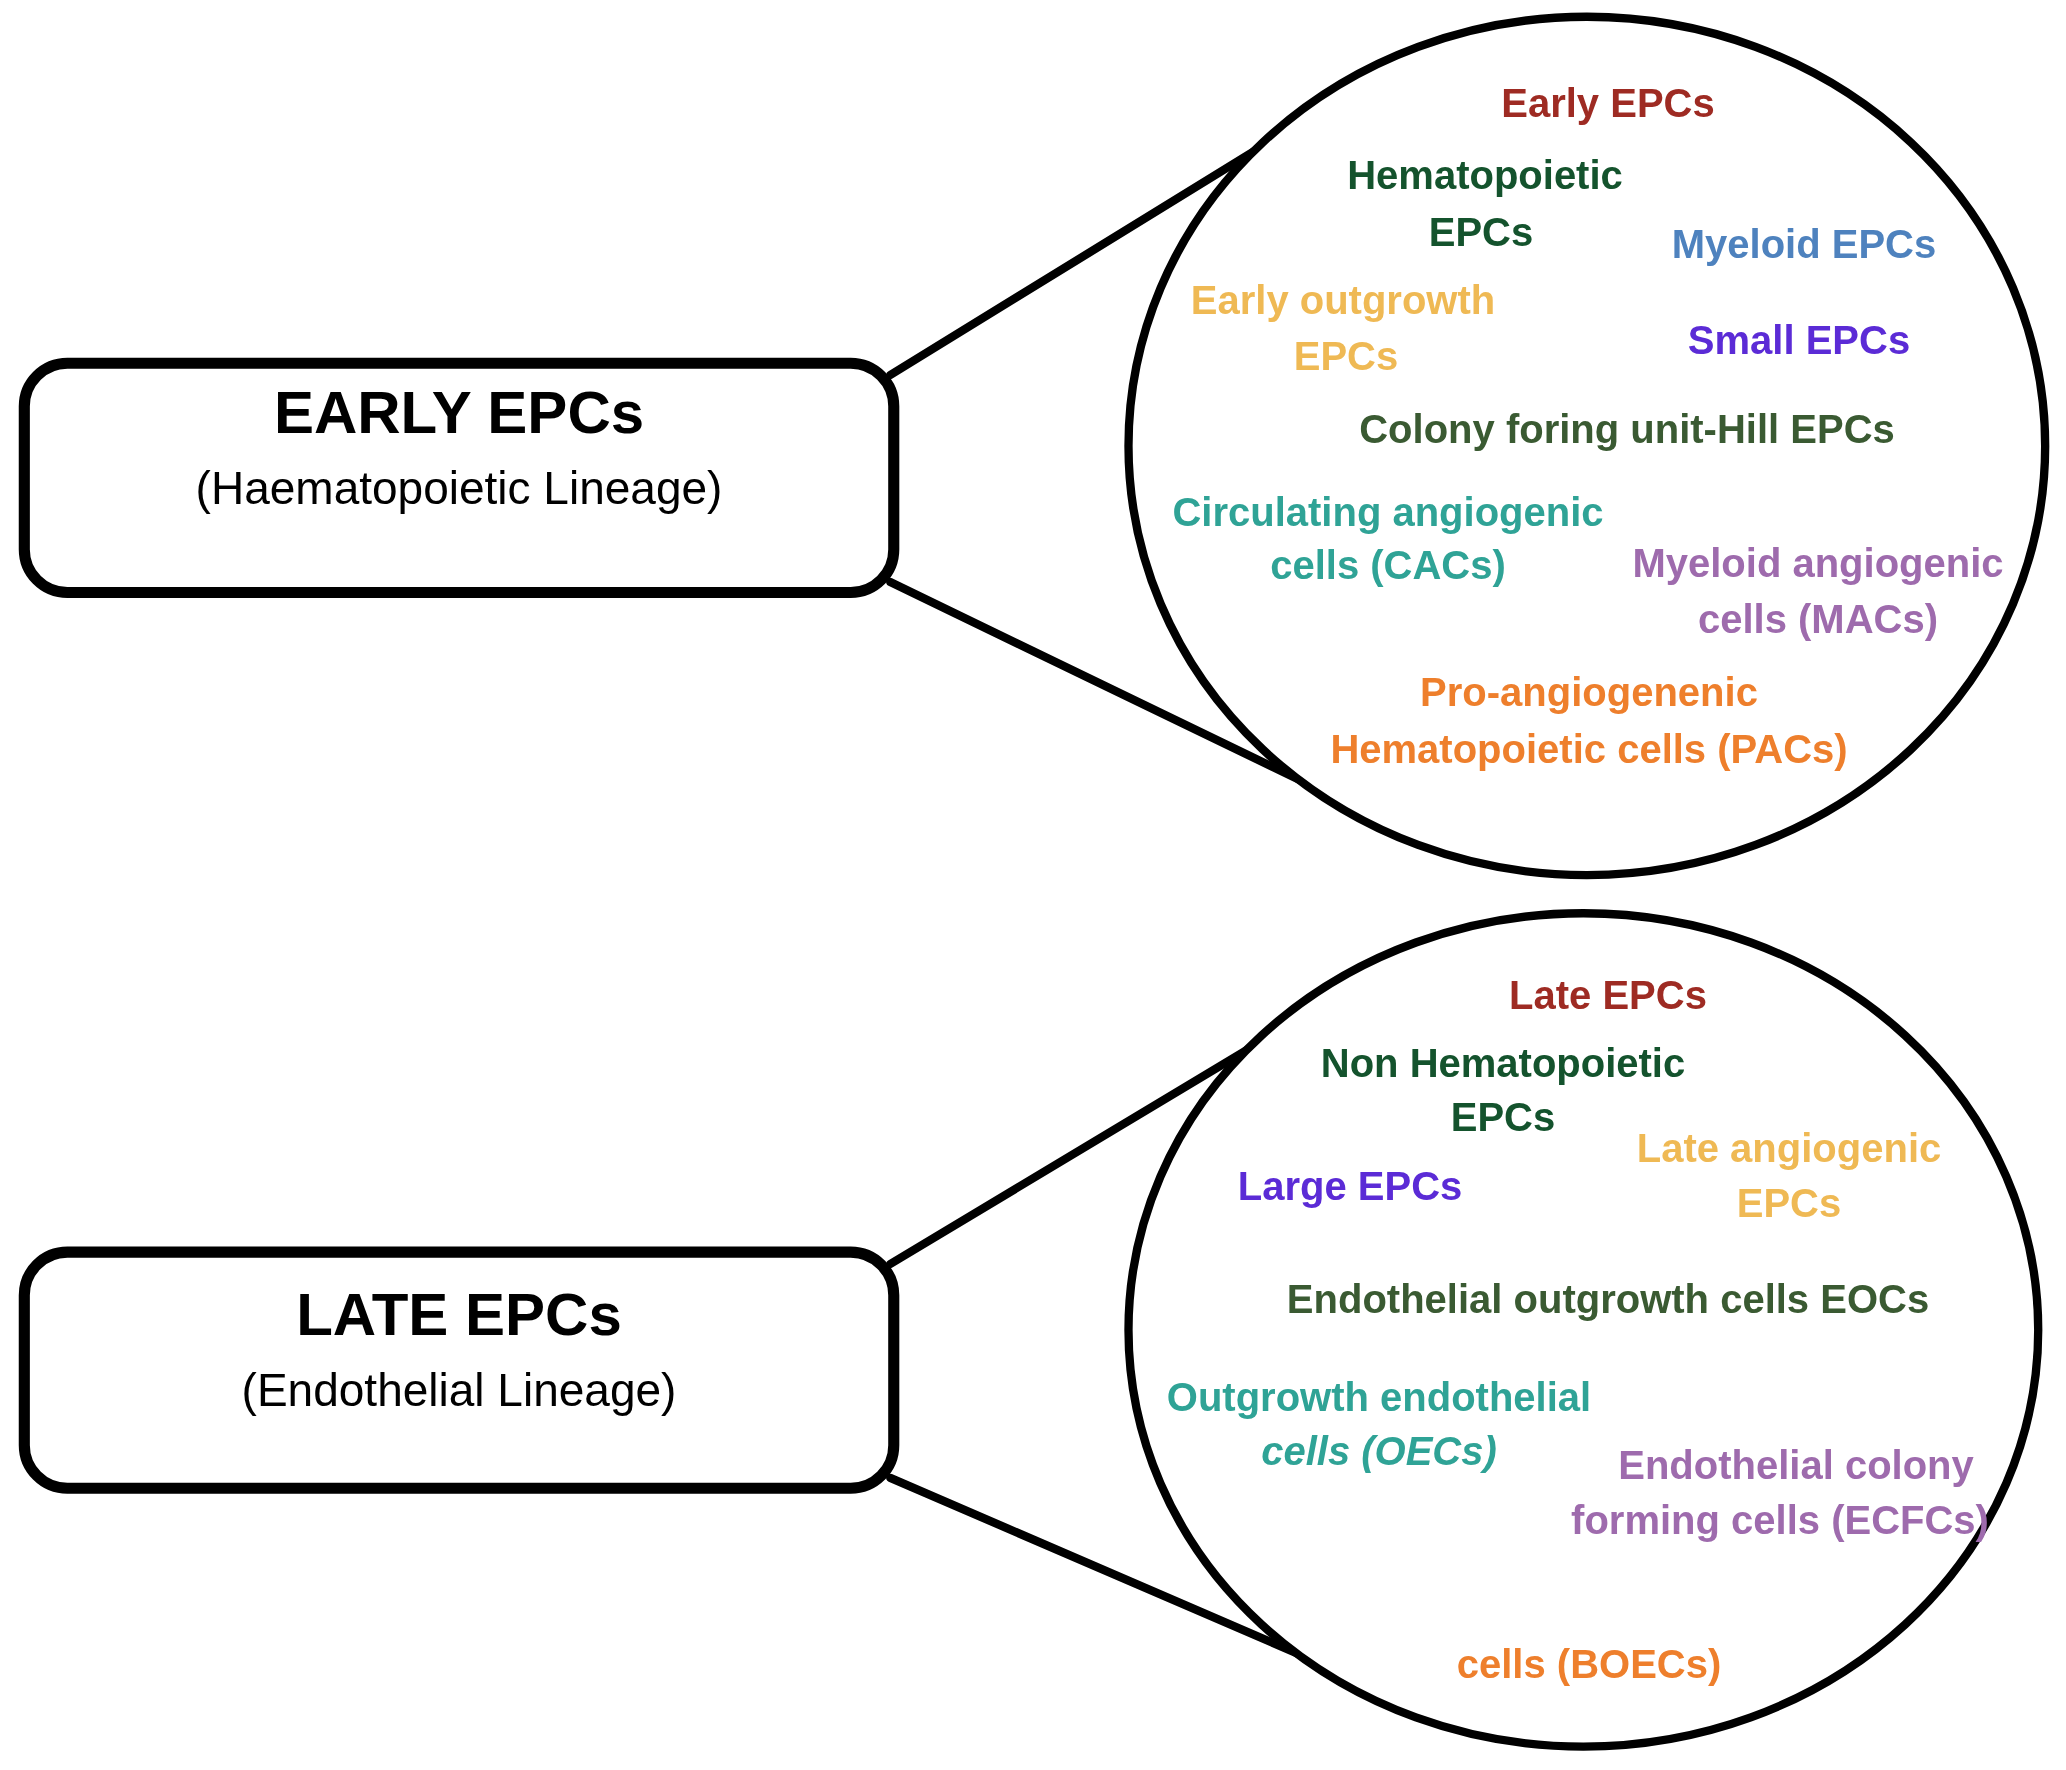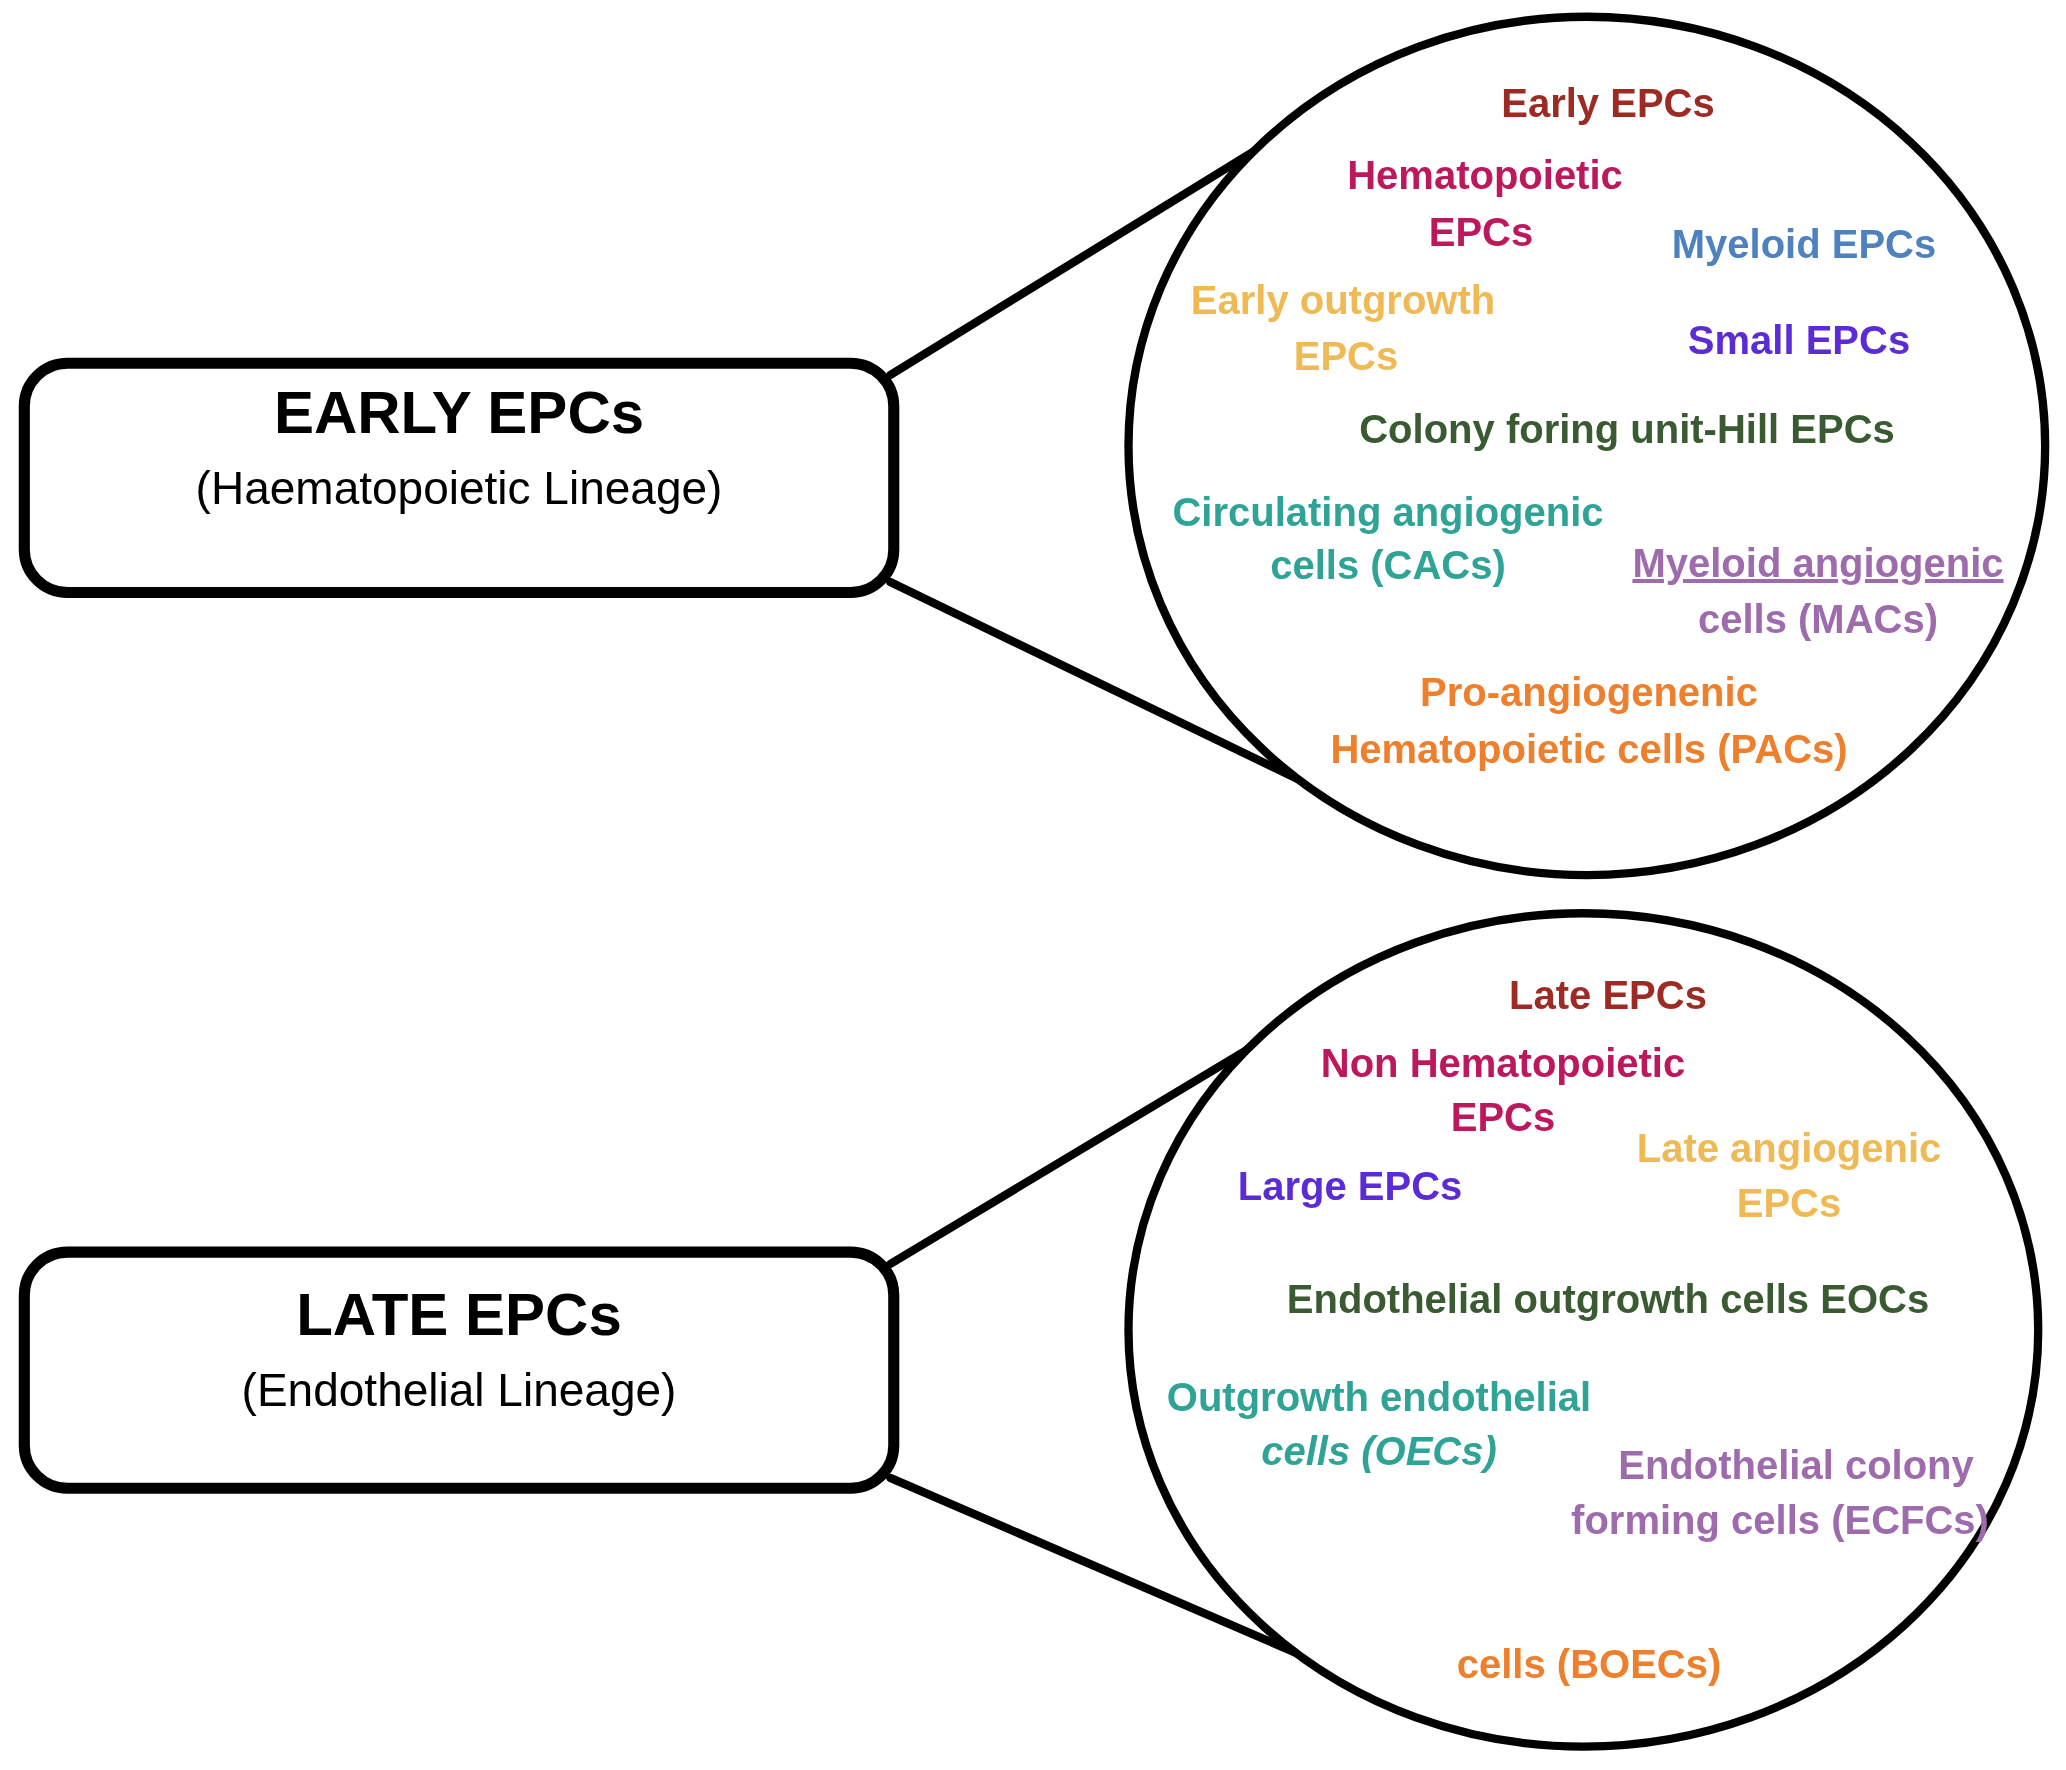--- a/index.html
+++ b/index.html
@@ -33,21 +33,21 @@
   .box-sub {
     position: absolute;
     transform: translate(-50%, -50%);
     white-space: nowrap;
     font-weight: 400;
     font-size: 46px;
     color: #000000;
     line-height: 1;
   }
   .c-darkred   { color: #9E2B23; }
-  .c-green     { color: #be185d; }
+  .c-green     { color: #14532d; }
   .c-steelblue { color: #4E82BE; }
   .c-gold      { color: #EFB954; }
   .c-violet    { color: #5B2BD6; }
   .c-darkgreen { color: #3A5A32; }
   .c-teal      { color: #2FA396; }
   .c-orchid    { color: #9E6BAD; }
   .c-orange    { color: #EE7F2C; }
 </style>
 </head>
 <body>
@@ -77,21 +77,21 @@
   <div class="lbl c-darkred" style="left:1608px; top:103px;">Early EPCs</div>
   <div class="lbl c-green" style="left:1485px; top:175px;">Hematopoietic</div>
   <div class="lbl c-green" style="left:1481px; top:232px;">EPCs</div>
   <div class="lbl c-steelblue" style="left:1804px; top:244px;">Myeloid EPCs</div>
   <div class="lbl c-gold" style="left:1343px; top:300px;">Early outgrowth</div>
   <div class="lbl c-gold" style="left:1346px; top:356px;">EPCs</div>
   <div class="lbl c-violet" style="left:1799px; top:340px;">Small EPCs</div>
   <div class="lbl c-teal" style="left:1388px; top:512px;">Circulating angiogenic</div>
   <div class="lbl c-darkgreen" style="left:1627px; top:429px;">Colony foring unit-Hill EPCs</div>
   <div class="lbl c-teal" style="left:1388px; top:565px;">cells (CACs)</div>
-  <div class="lbl c-orchid" style="left:1818px; top:563px;text-decoration:underline;">Myeloid angiogenic</div>
+  <div class="lbl c-orchid" style="left:1818px; top:563px;">Myeloid angiogenic</div>
   <div class="lbl c-orchid" style="left:1818px; top:619px;">cells (MACs)</div>
   <div class="lbl c-orange" style="left:1589px; top:692px;">Pro-angiogenenic</div>
   <div class="lbl c-orange" style="left:1589px; top:749px;">Hematopoietic cells (PACs)</div>
 
   <div class="lbl c-darkred" style="left:1608px; top:995px;">Late EPCs</div>
   <div class="lbl c-green" style="left:1503px; top:1063px;">Non Hematopoietic</div>
   <div class="lbl c-green" style="left:1503px; top:1117px;">EPCs</div>
   <div class="lbl c-violet" style="left:1350px; top:1186px;">Large EPCs</div>
   <div class="lbl c-gold" style="left:1789px; top:1148px;">Late angiogenic</div>
   <div class="lbl c-gold" style="left:1789px; top:1203px;">EPCs</div>

